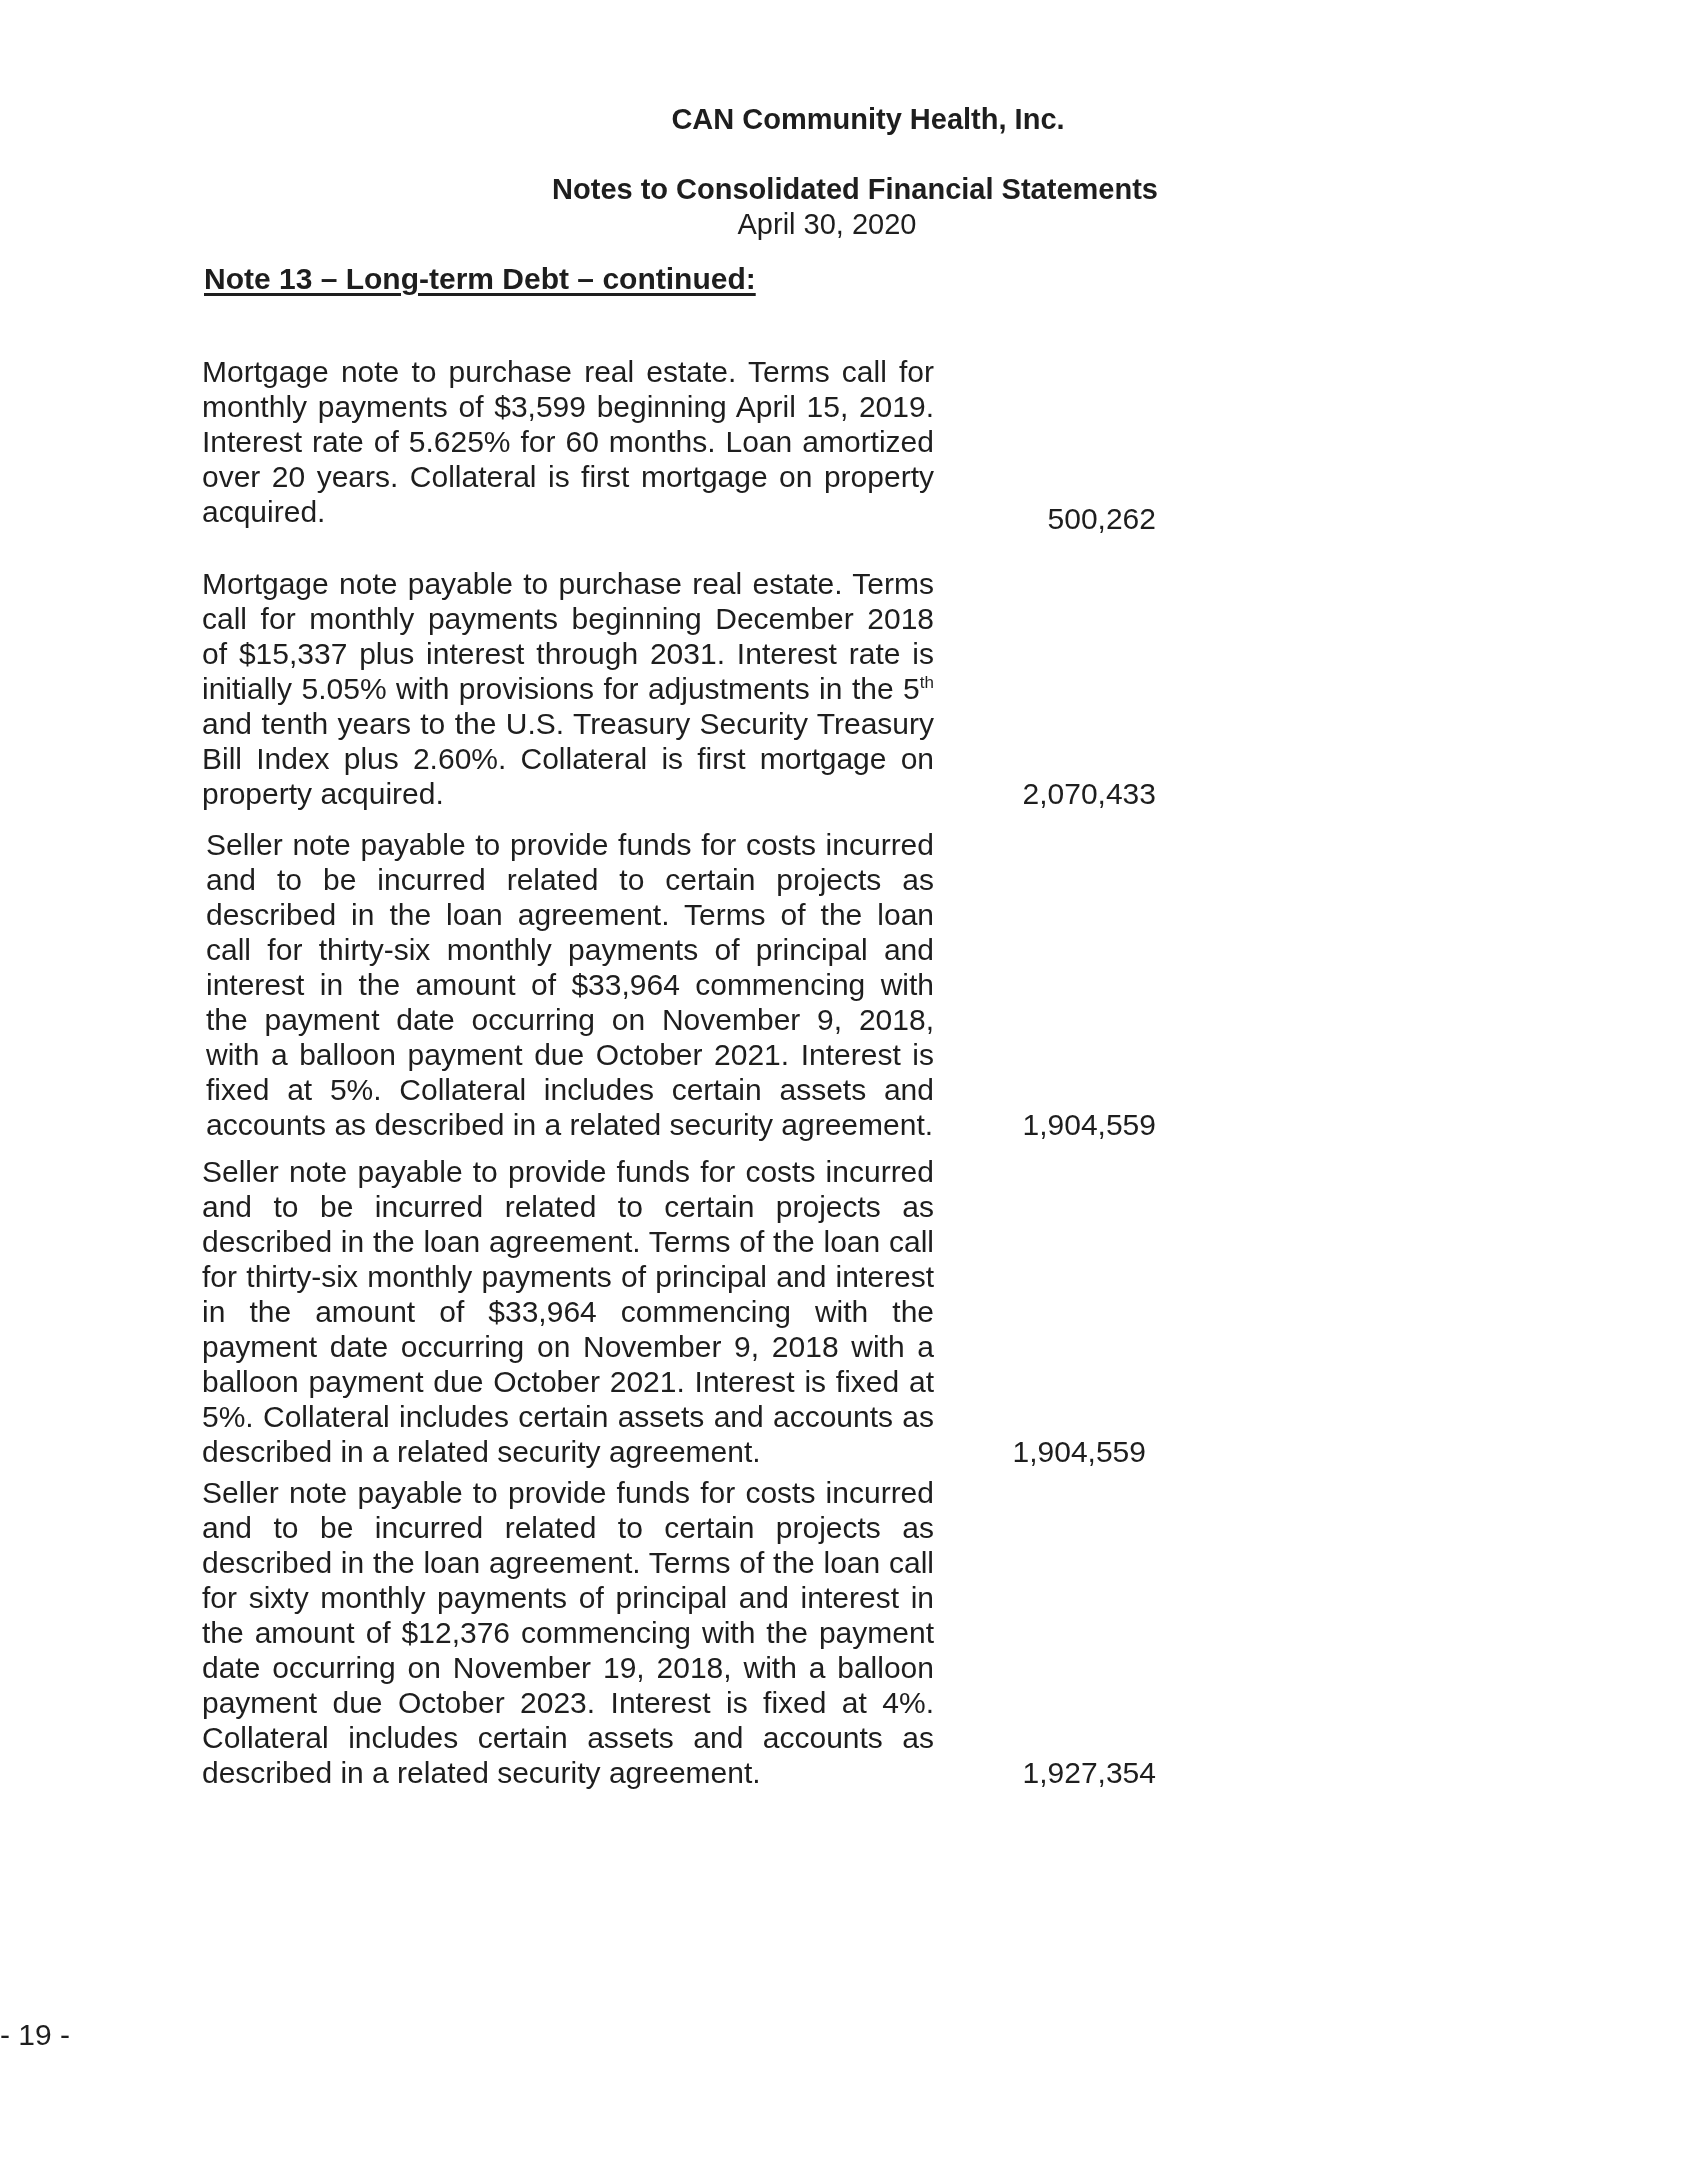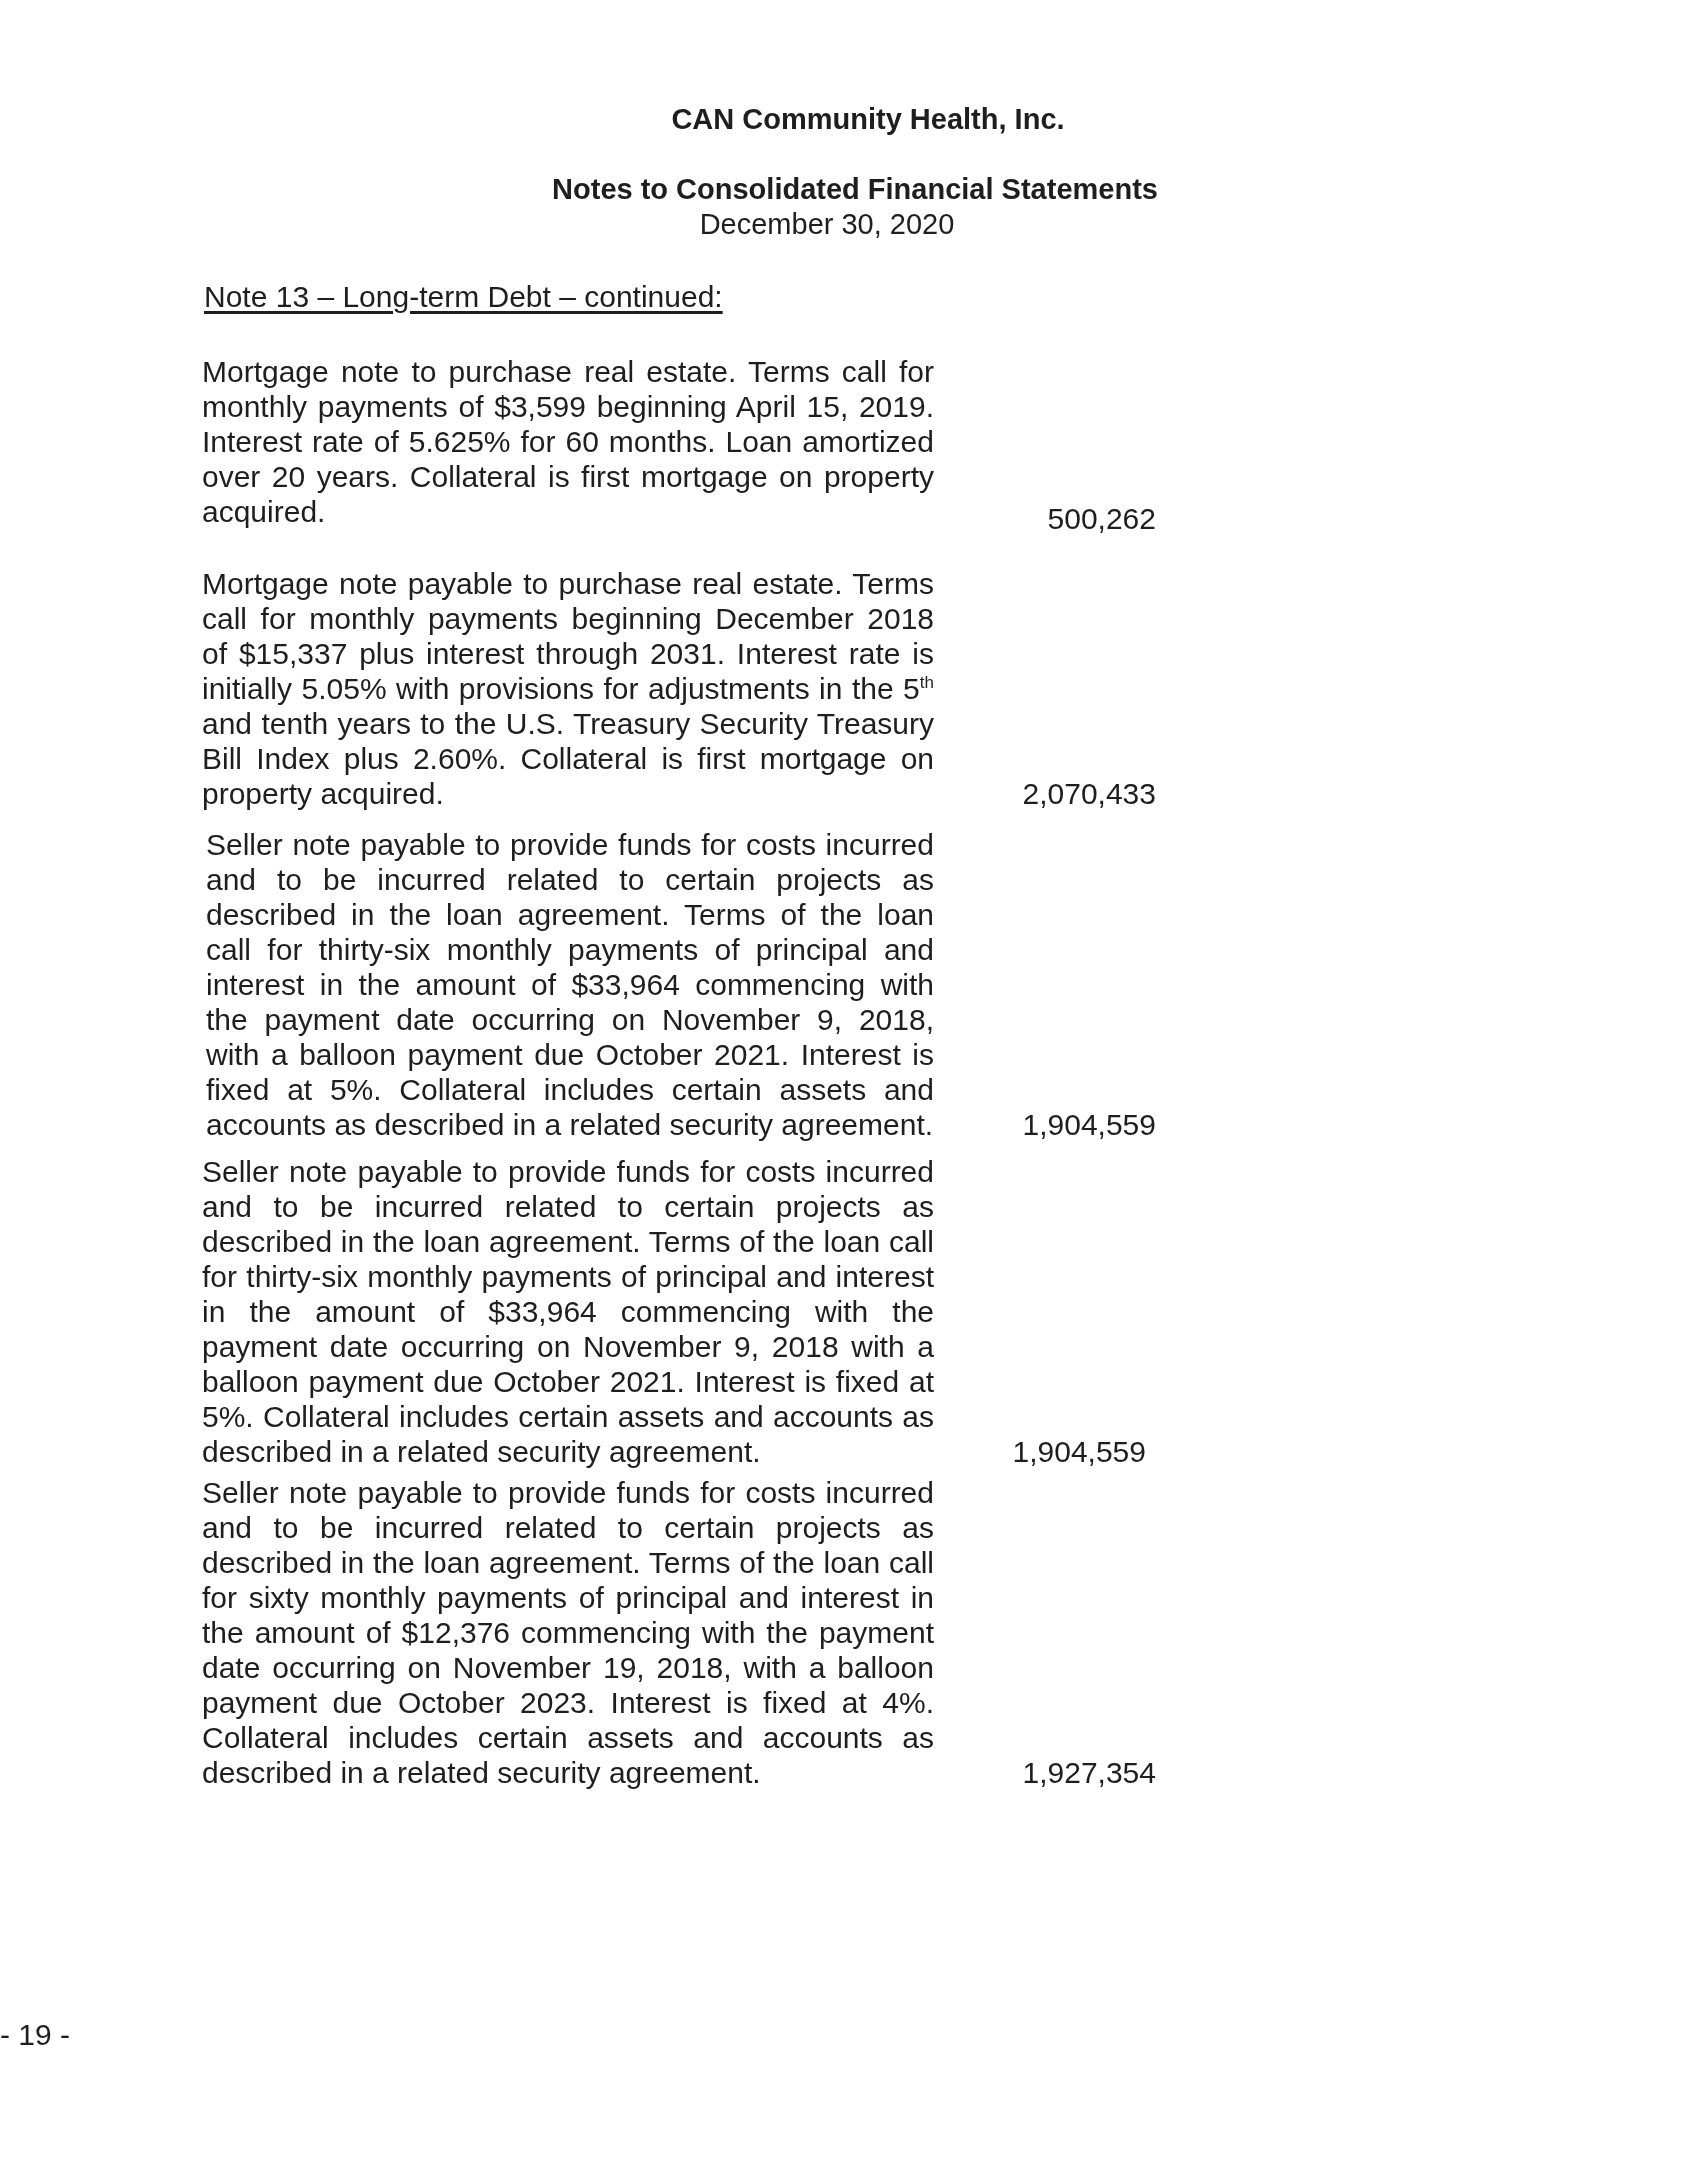--- a/index.html
+++ b/index.html
@@ -2,34 +2,34 @@
 <html style="font-size:10.6px"><head>
 <meta charset="utf-8">
 <style>
   html, body { margin:0; padding:0; background:#ffffff; }
   body { width:1687px; height:2183px; position:relative; overflow:hidden;
          font-family:"Liberation Sans", sans-serif; color:#1e1e1e; }
   .center { position:absolute; left:0; width:1654px; text-align:center; }
   .title { top:103px; font-size:29px; font-weight:bold;padding-left:41px; }
   .subtitle { top:173px; font-size:29px; font-weight:bold;padding-left:28px; }
   .date { top:208px; font-size:29px; }
-  .note-heading { position:absolute; left:204px; top:280px; font-size:30px; font-weight:normal;
+  .note-heading { position:absolute; left:204px; top:262px; font-size:30px; font-weight:bold;
                   text-decoration:underline; text-decoration-thickness:3.3px; text-underline-offset:4px; }
   .entry { position:absolute; left:202px; width:732px; }
   .desc { font-size:30px; line-height:35px; text-align:justify; margin:0; }
   .desc sup { font-size:17px; line-height:0; }
   .amount { position:absolute; right:-222px; width:198px; text-align:right; font-size:30px; line-height:35px; bottom:0; }
   .page-num { position:absolute; top:2018px; left:0; width:1667px; font-size:30px; }
 </style>
 </head>
 <body>
 
 <div class="center title">CAN Community Health, Inc.</div>
 <div class="center subtitle">Notes to Consolidated Financial Statements</div>
-<div class="center date">December 30, 2020</div>
+<div class="center date">April 30, 2020</div>
 
 <div class="note-heading">Note 13 – Long-term Debt – continued:</div>
 
 <div class="entry" style="top:354px;">
   <p class="desc">Mortgage note to purchase real estate.  Terms call for monthly payments of $3,599 beginning April 15, 2019. Interest rate of 5.625% for 60 months. Loan amortized over 20 years. Collateral is first mortgage on property acquired.</p>
   <div class="amount" style="bottom:-6.6px;">500,262</div>
 </div>
 
 <div class="entry" style="top:566px;">
   <p class="desc"><span>Mortgage note payable to purchase real estate.  Terms call for monthly payments beginning December 2018 of $15,337 plus interest through 2031.  Interest rate is initially 5.05% with provisions for adjustments in the 5</span><sup>th</sup><span> and tenth years to the U.S. Treasury Security Treasury Bill Index plus 2.60%.  Collateral is first mortgage on property acquired.</span></p>

